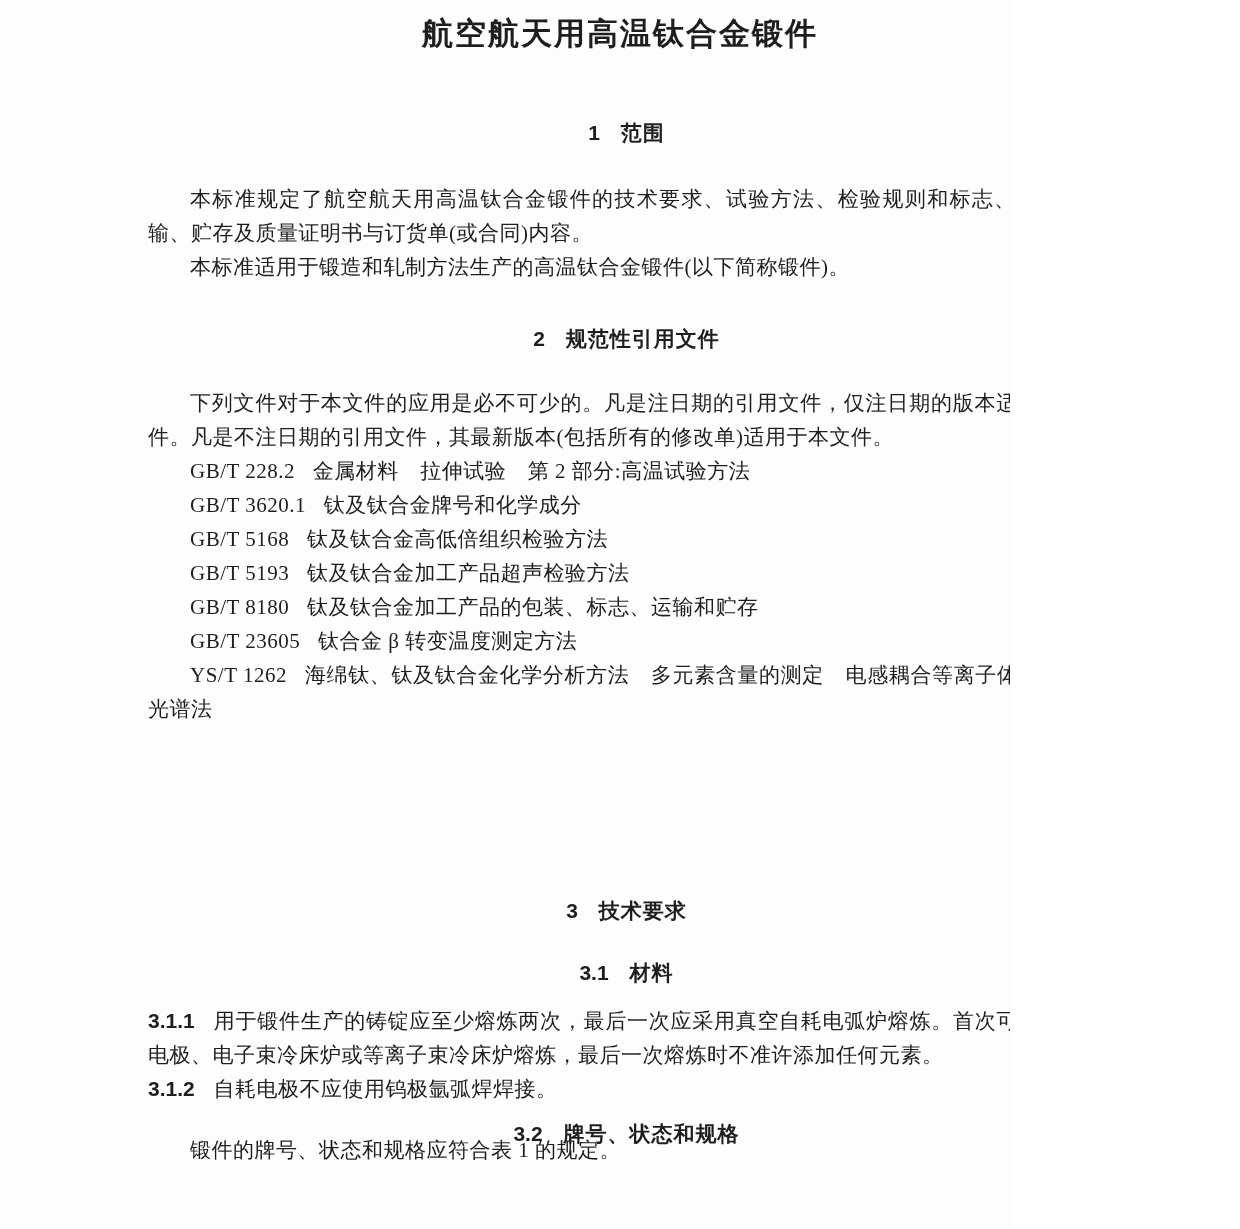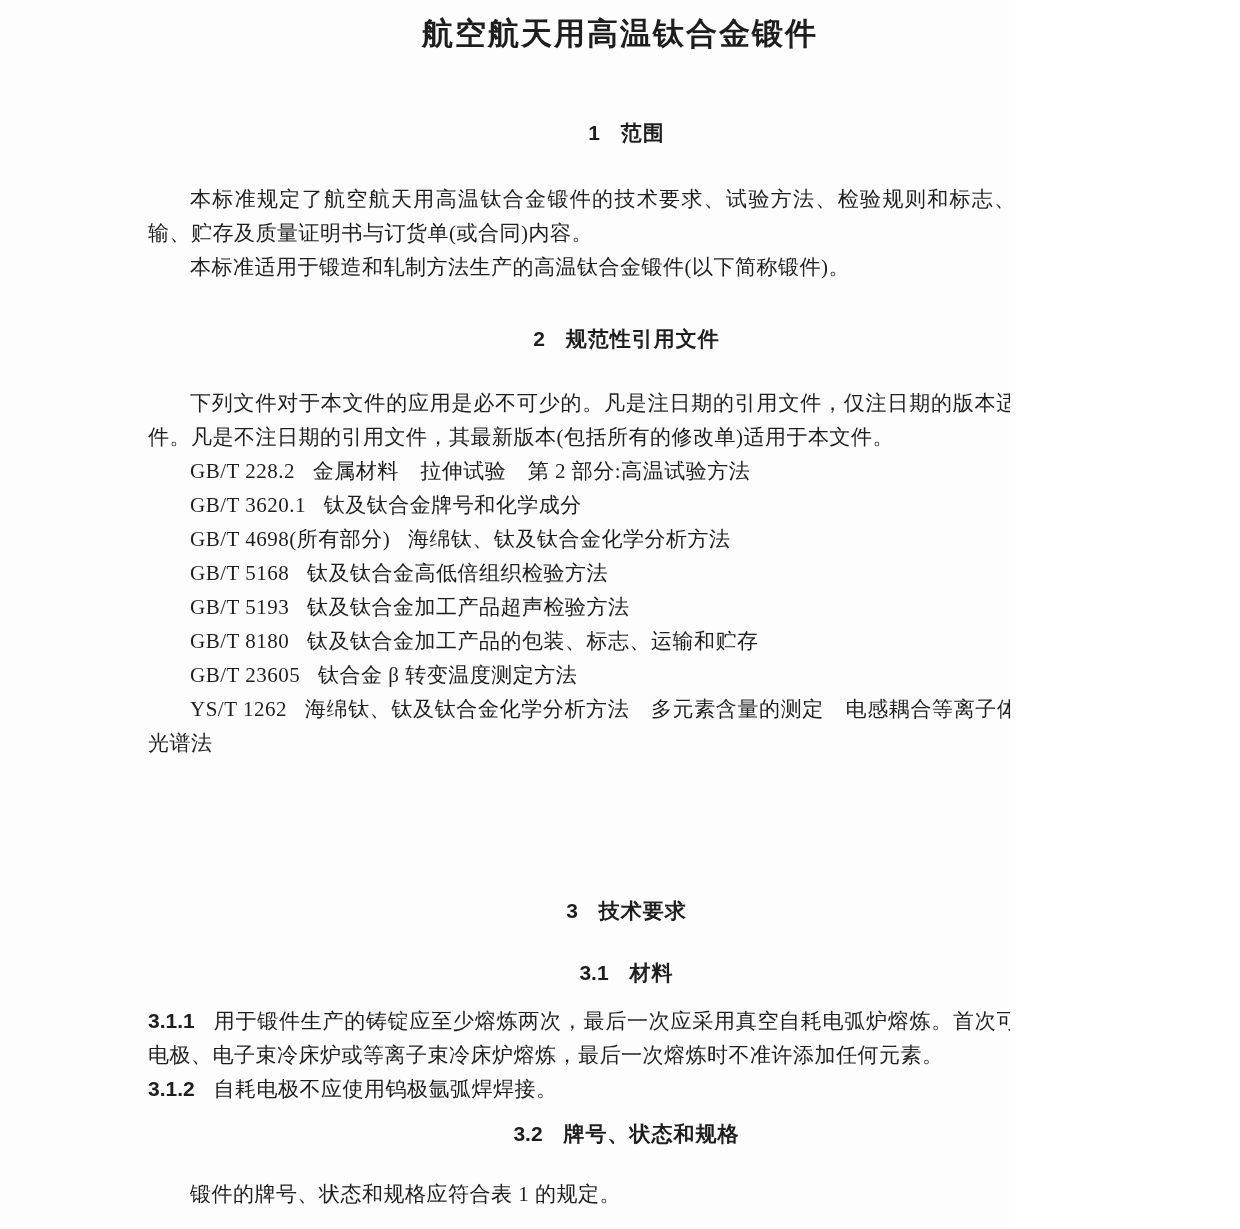--- a/index.html
+++ b/index.html
@@ -83,21 +83,20 @@
   </div>
 
   <div class="heading" style="top:324px">
     <span class="h-num">2</span><span>规范性引用文件</span>
   </div>
 
   <div class="block" style="top:386px">
     <p class="para">下列文件对于本文件的应用是必不可少的。凡是注日期的引用文件，仅注日期的版本适用于本文件。凡是不注日期的引用文件，其最新版本(包括所有的修改单)适用于本文件。</p>
     <p class="ref"><span class="ref-code">GB/T 228.2</span><span>金属材料　拉伸试验　第 2 部分:高温试验方法</span></p>
     <p class="ref"><span class="ref-code">GB/T 3620.1</span><span>钛及钛合金牌号和化学成分</span></p>
-    <p class="ref"><span class="ref-code">GB/T 4698(所有部分)</span><span>海绵钛、钛及钛合金化学分析方法</span></p>
     <p class="ref"><span class="ref-code">GB/T 5168</span><span>钛及钛合金高低倍组织检验方法</span></p>
     <p class="ref"><span class="ref-code">GB/T 5193</span><span>钛及钛合金加工产品超声检验方法</span></p>
     <p class="ref"><span class="ref-code">GB/T 8180</span><span>钛及钛合金加工产品的包装、标志、运输和贮存</span></p>
     <p class="ref"><span class="ref-code">GB/T 23605</span><span>钛合金 β 转变温度测定方法</span></p>
     <p class="ref"><span class="ref-code">YS/T 1262</span><span>海绵钛、钛及钛合金化学分析方法　多元素含量的测定　电感耦合等离子体原子发射光谱法</span></p>
   </div>
 
   <div class="heading" style="top:896px">
     <span class="h-num">3</span><span>技术要求</span>
   </div>
@@ -108,17 +107,17 @@
 
   <div class="block" style="top:1004px">
     <p class="clause"><span class="clause-num">3.1.1</span><span>用于锻件生产的铸锭应至少熔炼两次，最后一次应采用真空自耗电弧炉熔炼。首次可使用自耗电极、电子束冷床炉或等离子束冷床炉熔炼，最后一次熔炼时不准许添加任何元素。</span></p>
     <p class="clause"><span class="clause-num">3.1.2</span><span>自耗电极不应使用钨极氩弧焊焊接。</span></p>
   </div>
 
   <div class="heading" style="top:1119px">
     <span class="h-num">3.2</span><span>牌号、状态和规格</span>
   </div>
 
-  <div class="block" style="top:1177px">
+  <div class="block" style="top:1133px">
     <p class="para">锻件的牌号、状态和规格应符合表 1 的规定。</p>
   </div>
 
 </div>
 
 </body></html>

